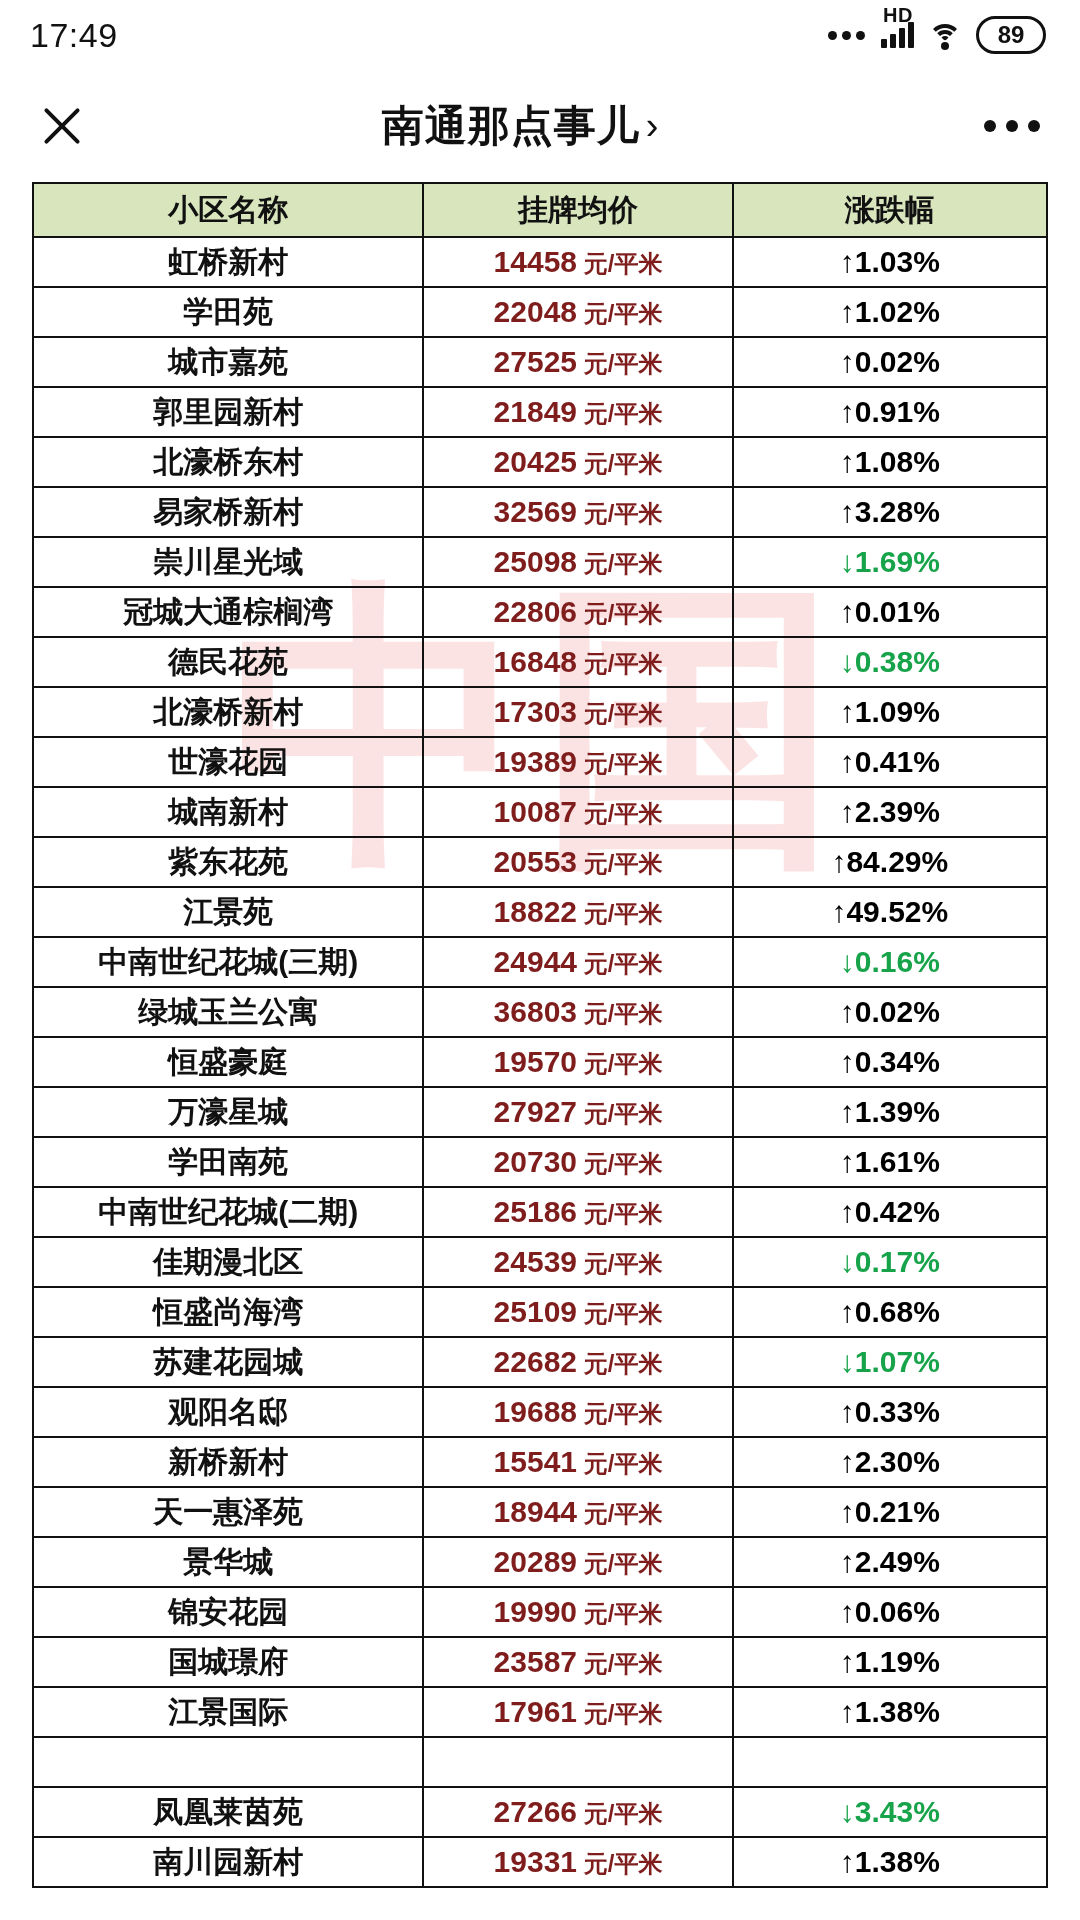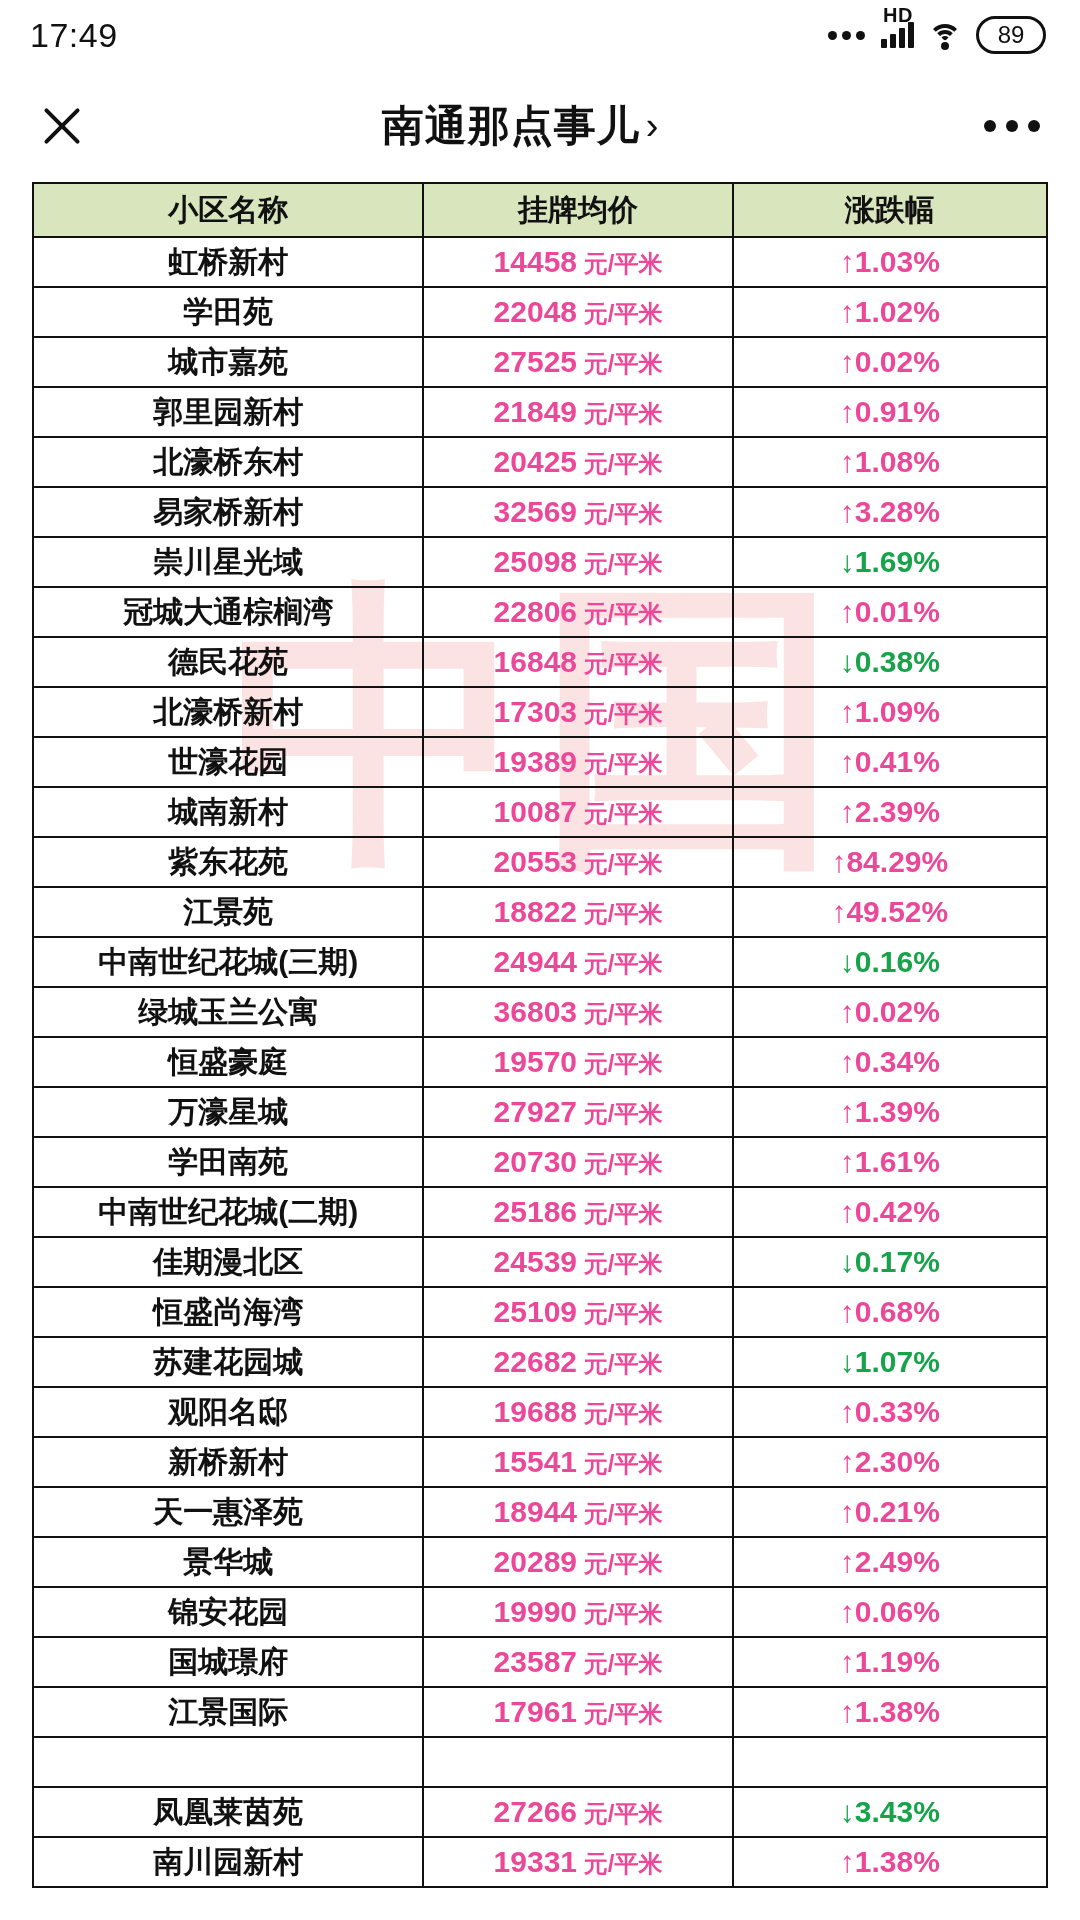--- a/index.html
+++ b/index.html
@@ -78,21 +78,21 @@
   .battery {
     min-width: 70px;
     height: 38px;
     border: 3px solid #111;
     border-radius: 19px;
     display: flex;
     align-items: center;
     justify-content: center;
     padding: 0 10px;
   }
-  .battery-text { font-size: 24px; font-weight: 400; color: #111; }
+  .battery-text { font-size: 24px; font-weight: 700; color: #111; }
 
   
   .app-header {
     height: 112px;
     display: flex;
     align-items: center;
     justify-content: space-between;
     padding: 0 40px 0 34px;
     background: #ffffff;
   }
@@ -191,30 +191,30 @@
   }
   td.name {
     font-size: 30px;
     font-weight: 700;
     color: #111;
     white-space: nowrap;
   }
   td.price {
     font-size: 30px;
     font-weight: 700;
-    color: #ec4899;
+    color: #7f1d1d;
     white-space: nowrap;
   }
   td.price .unit { font-size: 24px; font-weight: 700; }
   td.change {
     font-size: 30px;
     font-weight: 700;
     white-space: nowrap;
   }
-  .up { color: #ec4899; }
+  .up { color: #000000; }
   .down { color: #16a34a; }
   tr.blank td { height: 50px; }
 </style>
 </head>
 <body>
 
 <div class="status-bar">
   <div class="status-time">17:49</div>
   <div class="status-right">
     <span class="dots-icon">

